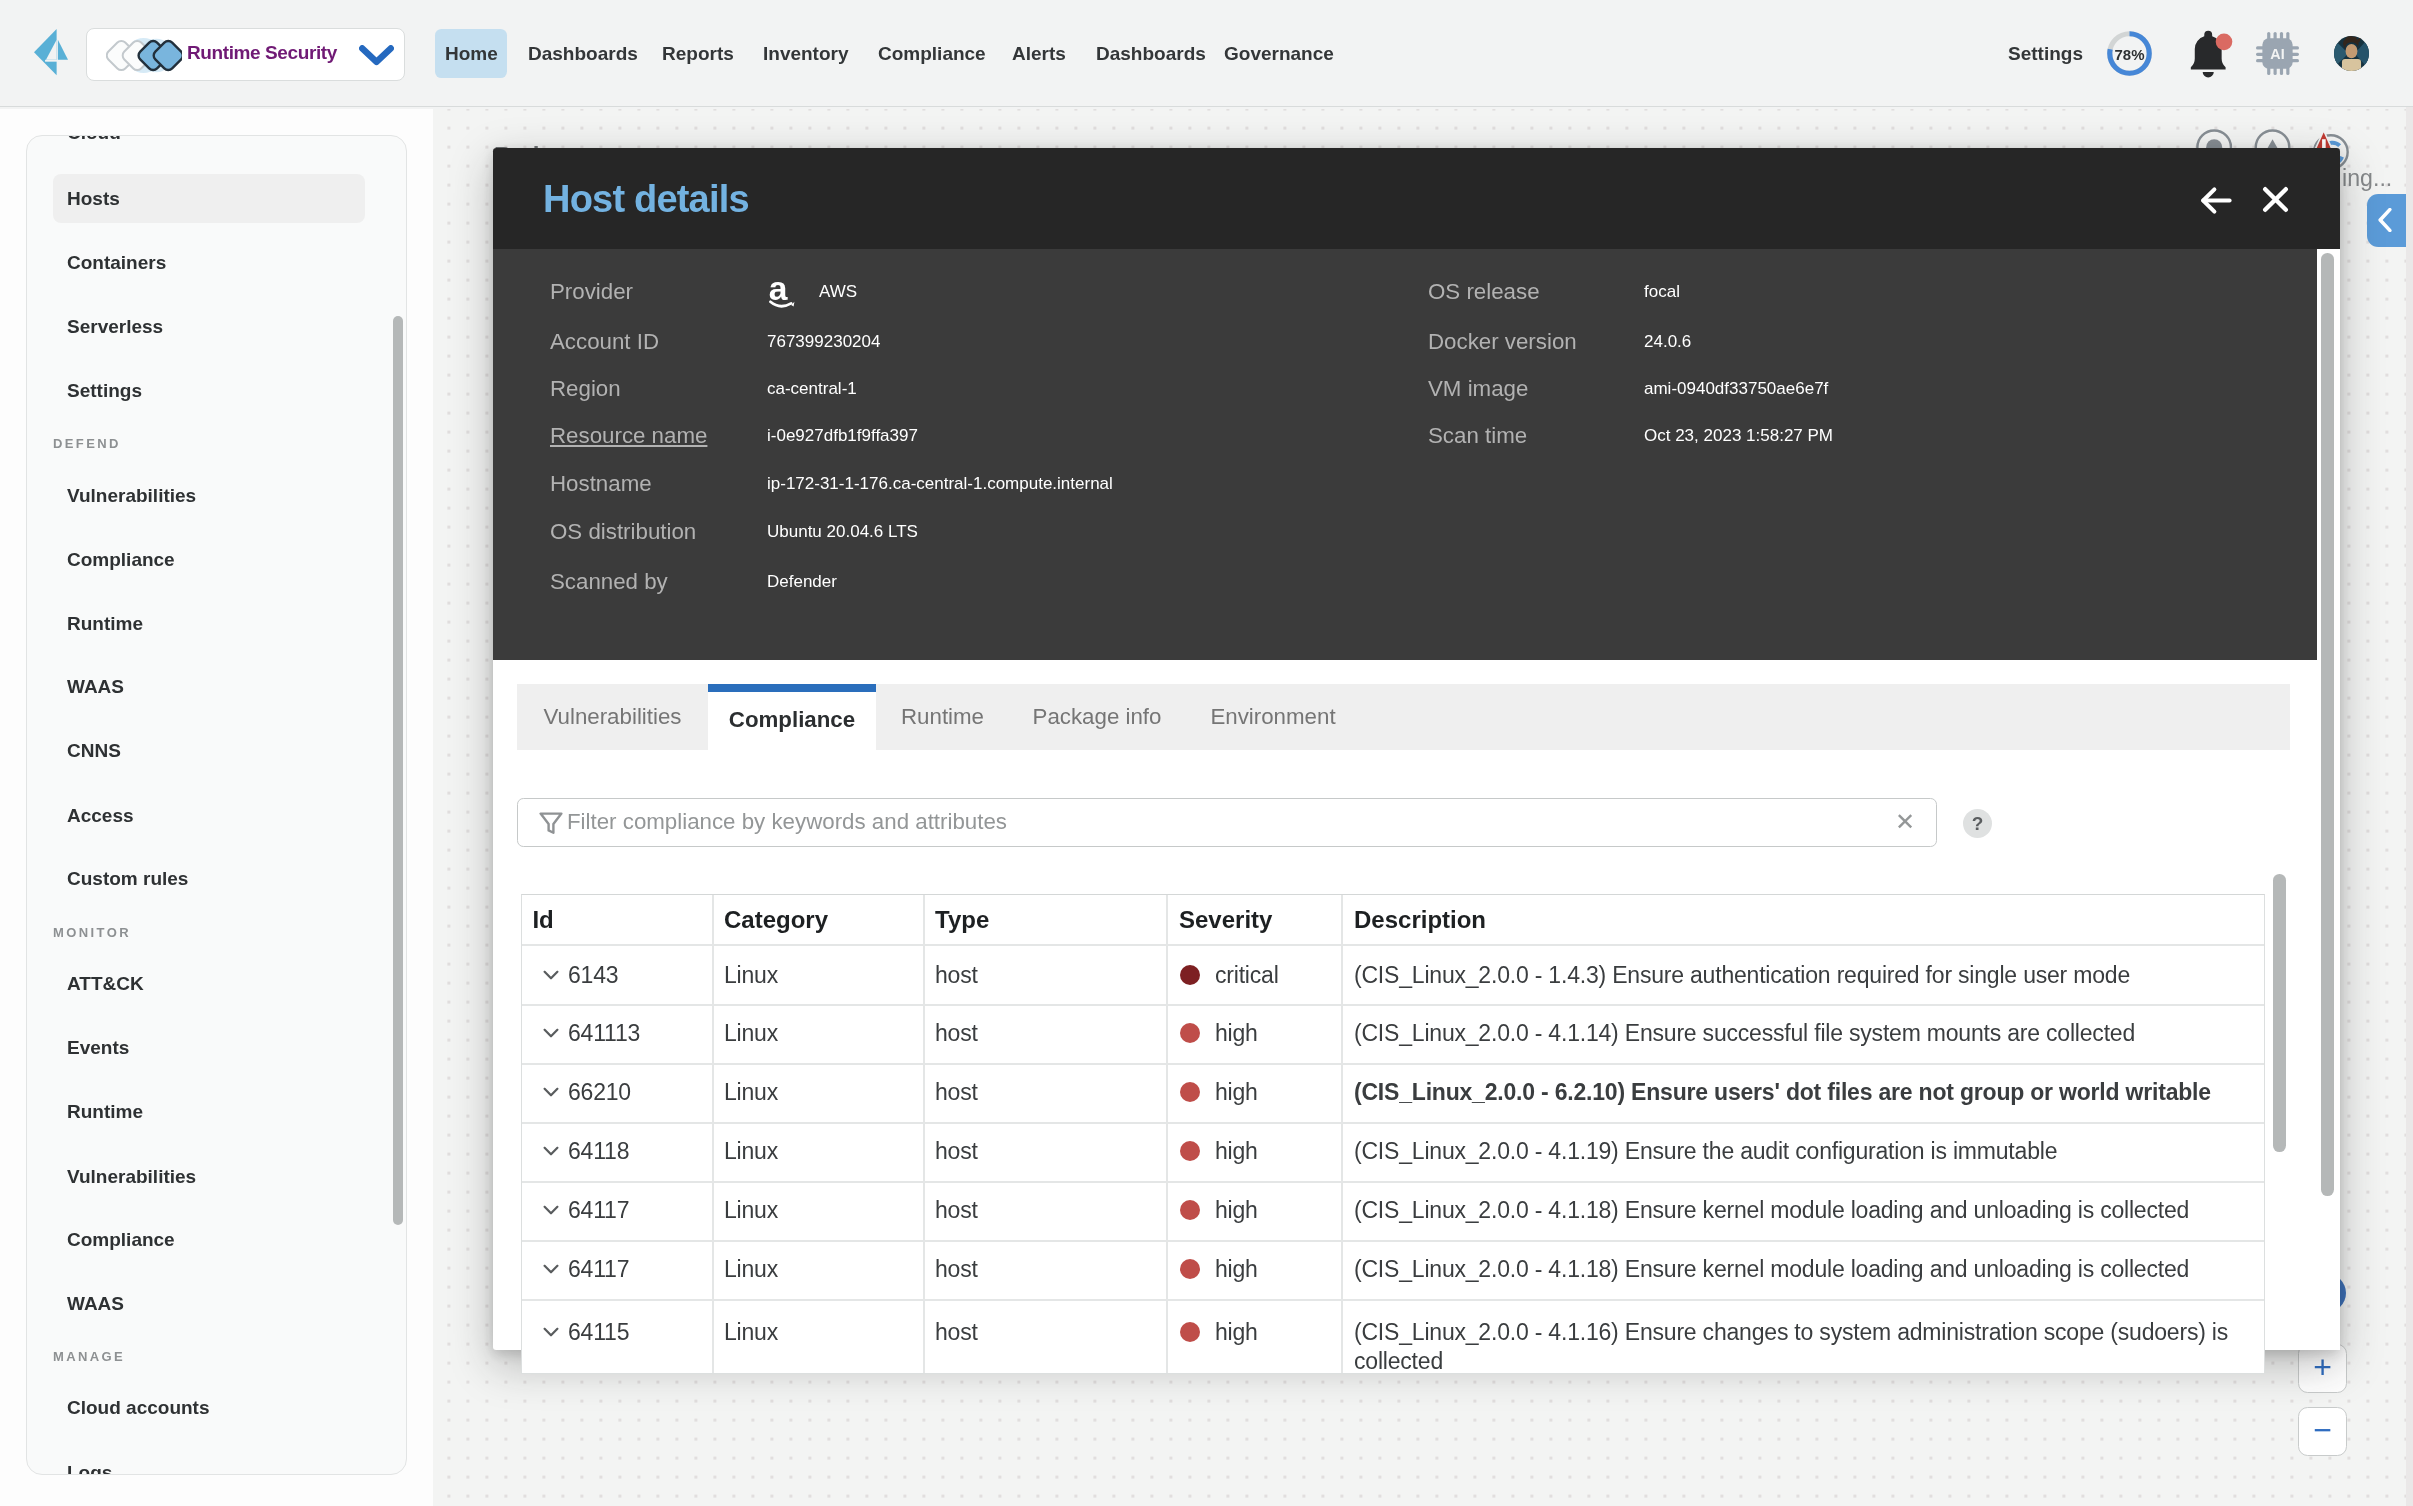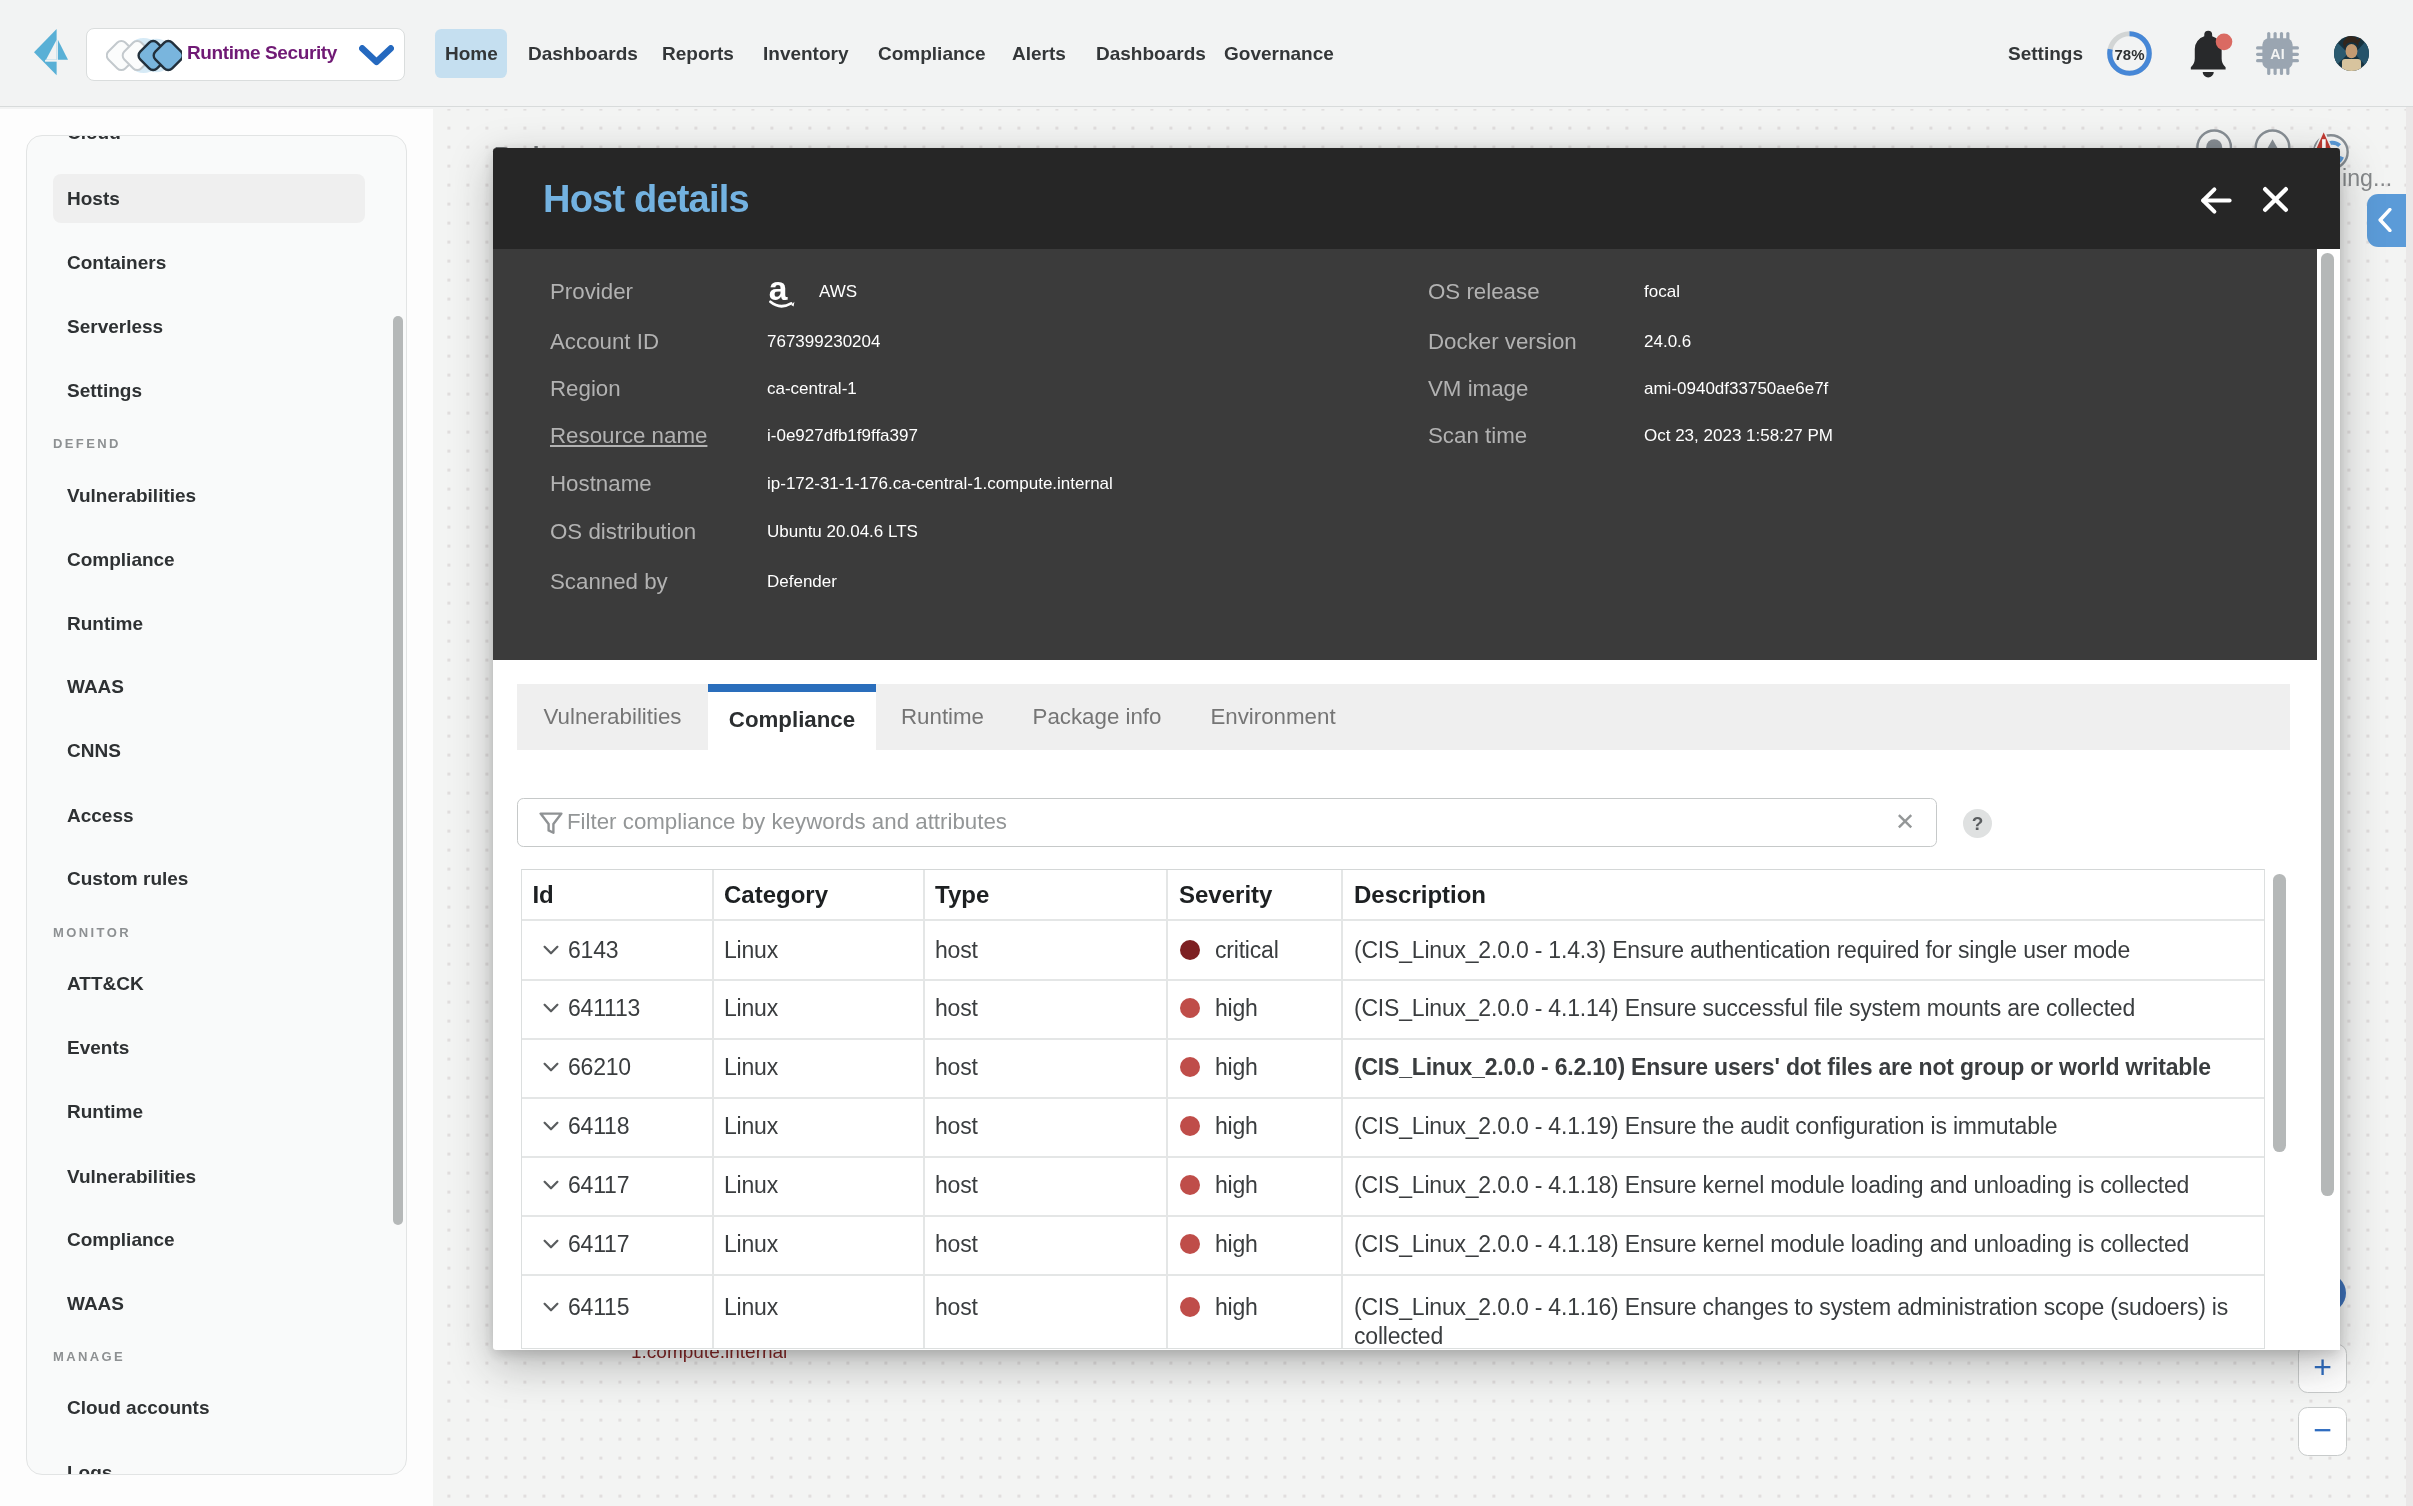--- a/index.html
+++ b/index.html
@@ -29,21 +29,21 @@
   .ivalue { position:absolute; transform:translateY(-50%); font-size:17px; color:#ffffff; white-space:nowrap; }
   
   #tabbar { position:absolute; left:24px; top:536px; width:1773px; height:66px; background:#efefef; }
   .tab { position:absolute; top:0; height:66px; text-align:center; font-size:22.3px; color:#757575; }
   .tab span { display:inline-block; line-height:66px; }
   #tabactive { position:absolute; left:191px; top:0; width:168px; height:66px; background:#ffffff; border-top:8px solid #2a6ebc; text-align:center; }
   #tabactive span { display:inline-block; line-height:56px; font-size:22.3px; font-weight:700; color:#2b2e30; }
   
   #filter { position:absolute; left:24px; top:650px; width:1420px; height:49px; border:1.6px solid #c6c9c9; border-radius:6.4px; background:#fff; }
   
-  #ctable { position:absolute; left:28px; top:721px; width:1744px; height:480px; border:1.6px solid #dcdfdf; border-top:1.6px solid #d4d7d7; background:#fff; overflow:hidden; }
+  #ctable { position:absolute; left:28px; top:746px; width:1744px; height:480px; border:1.6px solid #dcdfdf; border-top:1.6px solid #d4d7d7; background:#fff; overflow:hidden; }
   .vline { position:absolute; top:0; width:1.6px; height:480px; background:#e4e6e6; }
   .hline { position:absolute; left:0; width:1744px; height:1.6px; background:#e4e6e6; }
   .hdr { position:absolute; top:0; height:49px; line-height:49px; font-size:24px; font-weight:700; color:#1d2022; }
   .cell { position:absolute; transform:translateY(-50%); font-size:23px; letter-spacing:-0.2px; color:#3a3d3f; white-space:nowrap; }
   .sevdot { position:absolute; width:20px; height:20px; border-radius:50%; transform:translateY(-50%); }
   .chev { position:absolute; transform:translateY(-50%); }
   
   .sbthumb { position:absolute; background:#b5b8b8; border-radius:6.4px; }
 </style>
 </head>

